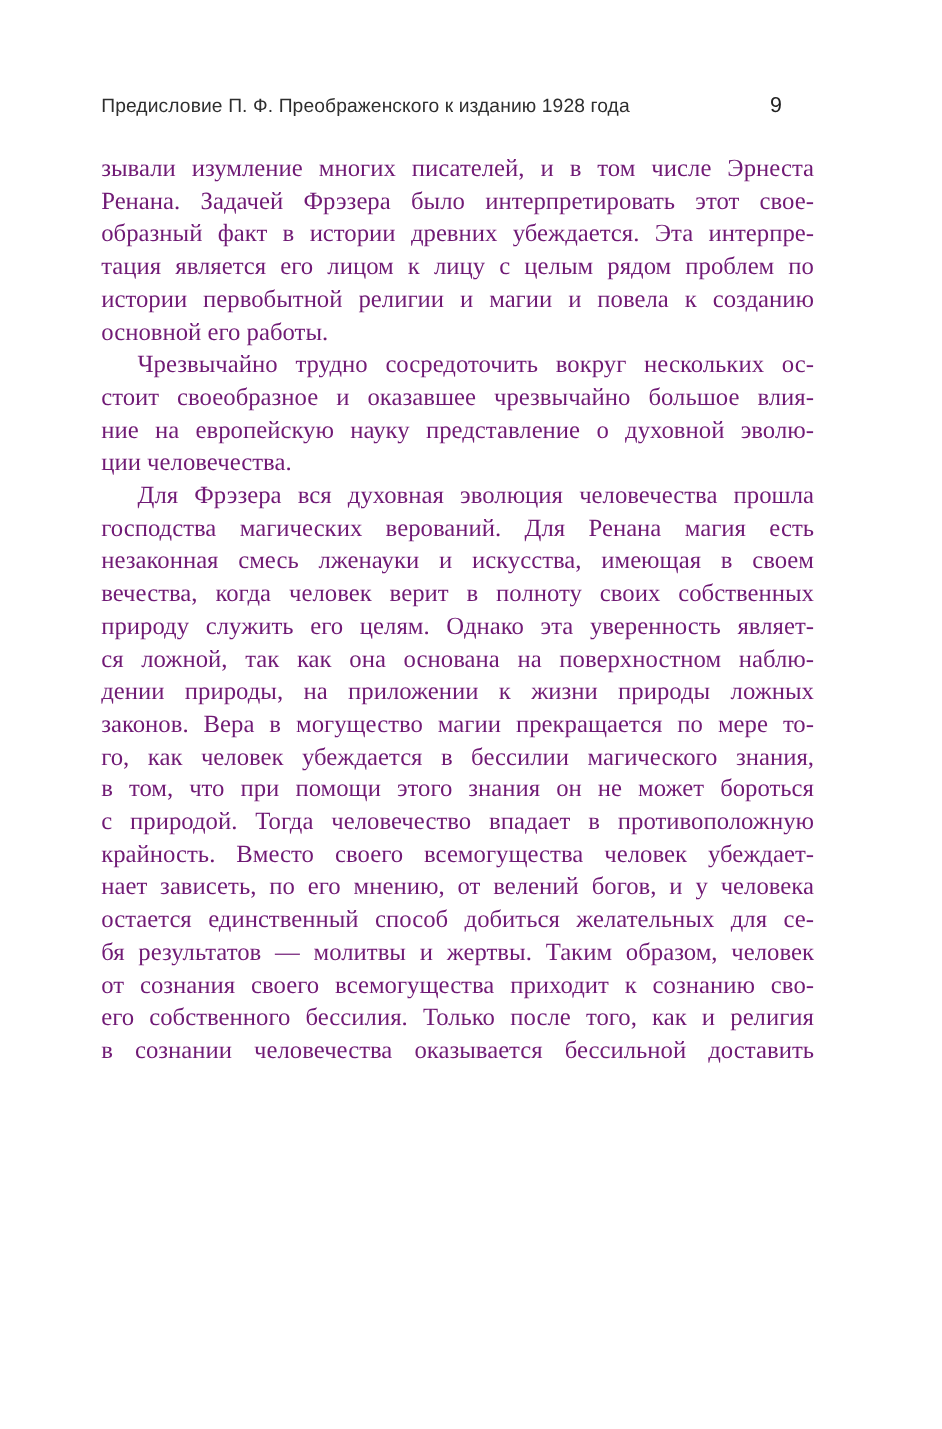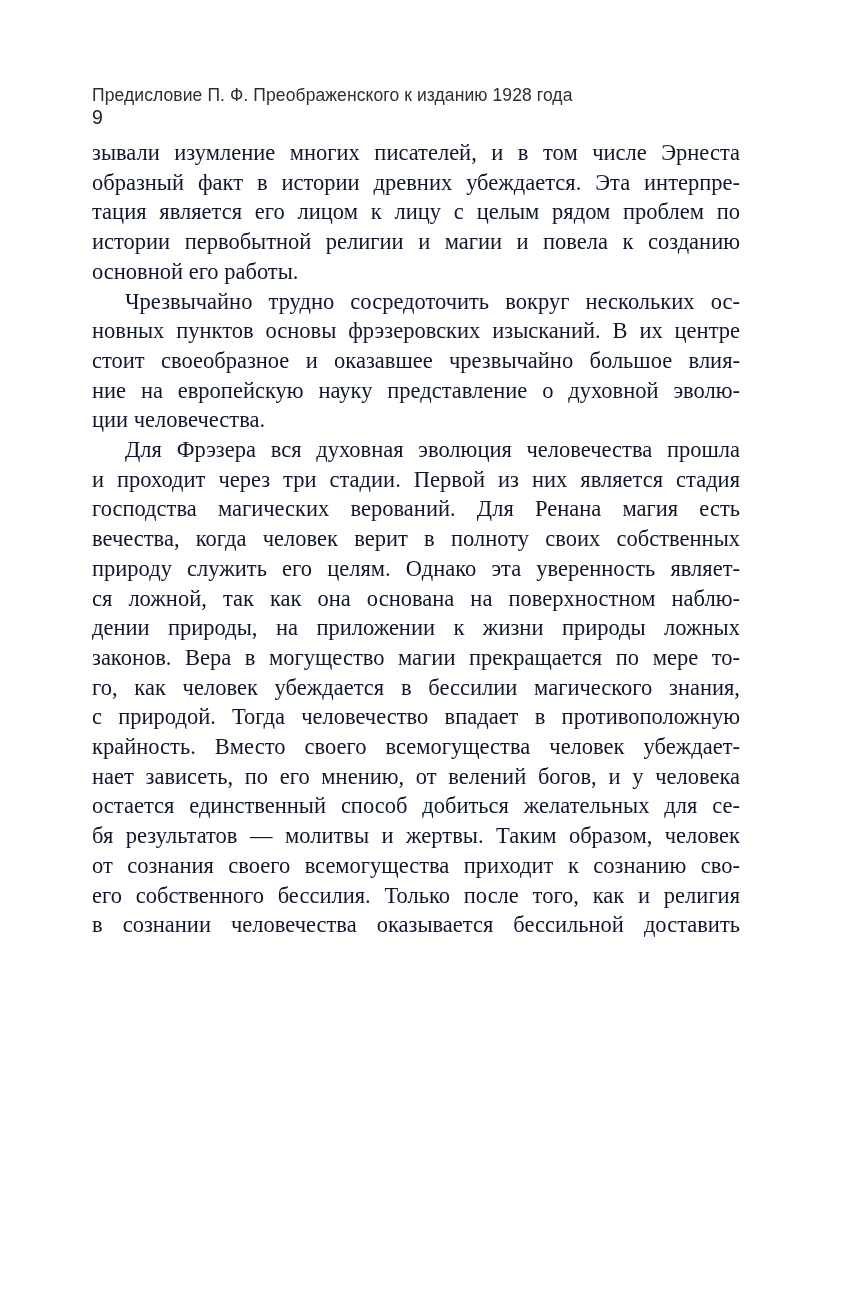--- a/index.html
+++ b/index.html
@@ -19,41 +19,40 @@
     left: 92px;
     top: 85px;
     width: 648px;
     display: flex;
     align-items: baseline;
     font-family: "Liberation Sans", "DejaVu Sans", sans-serif;
     font-size: 17.5px;
     font-weight: 400;
     color: #2e2e2e;
     letter-spacing: 0.1px;
-    flex-direction: column;
   }
   .header-title {
     flex: 1 1 auto;
     white-space: nowrap;
   }
   .page-num {
     flex: 0 0 auto;
     padding-right: 29px;
     font-size: 19.5px;
     color: #222222;
   }
   .body-text {
     position: absolute;
     left: 92px;
     top: 138px;
     width: 648px;
     font-family: "Liberation Serif", "DejaVu Serif", serif;
     font-size: 22.5px;
     line-height: 29.7px;
-    color: #0f172a;
+    color: #701a75;
   }
   .line {
     text-align: justify;
     text-align-last: justify;
     white-space: normal;
   }
   .line.para-end {
     text-align: right;
     text-align-last: left;
   }
@@ -66,42 +65,43 @@
 
 <div class="page">
   <div class="page-header">
     <span class="header-title">Предисловие П. Ф. Преображенского к изданию 1928 года</span>
     <span class="page-num">9</span>
   </div>
 
   <div class="body-text">
       <div>
         <div class="line">зывали изумление многих писателей, и в том числе Эрнеста</div>
+        <div class="line">Ренана. Задачей Фрэзера было интерпретировать этот свое-</div>
         <div class="line">образный факт в истории древних убеждается. Эта интерпре-</div>
         <div class="line">тация является его лицом к лицу с целым рядом проблем по</div>
         <div class="line">истории первобытной религии и магии и повела к созданию</div>
         <div class="line para-end">основной его работы.</div>
       </div>
       <div>
         <div class="line indented">Чрезвычайно трудно сосредоточить вокруг нескольких ос-</div>
-        <div class="line">новных пунктов основы фрэзеровских изысканий. В их центре</div>
         <div class="line">стоит своеобразное и оказавшее чрезвычайно большое влия-</div>
         <div class="line">ние на европейскую науку представление о духовной эволю-</div>
         <div class="line para-end">ции человечества.</div>
       </div>
       <div>
         <div class="line indented">Для Фрэзера вся духовная эволюция человечества прошла</div>
-        <div class="line">и проходит через три стадии. Первой из них является стадия</div>
         <div class="line">господства магических верований. Для Ренана магия есть</div>
+        <div class="line">незаконная смесь лженауки и искусства, имеющая в своем</div>
         <div class="line">вечества, когда человек верит в полноту своих собственных</div>
         <div class="line">природу служить его целям. Однако эта уверенность являет-</div>
         <div class="line">ся ложной, так как она основана на поверхностном наблю-</div>
         <div class="line">дении природы, на приложении к жизни природы ложных</div>
         <div class="line">законов. Вера в могущество магии прекращается по мере то-</div>
         <div class="line">го, как человек убеждается в бессилии магического знания,</div>
+        <div class="line">в том, что при помощи этого знания он не может бороться</div>
         <div class="line">с природой. Тогда человечество впадает в противоположную</div>
         <div class="line">крайность. Вместо своего всемогущества человек убеждает-</div>
         <div class="line">нает зависеть, по его мнению, от велений богов, и у человека</div>
         <div class="line">остается единственный способ добиться желательных для се-</div>
         <div class="line">бя результатов — молитвы и жертвы. Таким образом, человек</div>
         <div class="line">от сознания своего всемогущества приходит к сознанию сво-</div>
         <div class="line">его собственного бессилия. Только после того, как и религия</div>
         <div class="line">в сознании человечества оказывается бессильной доставить</div>
       </div>
     </div>

